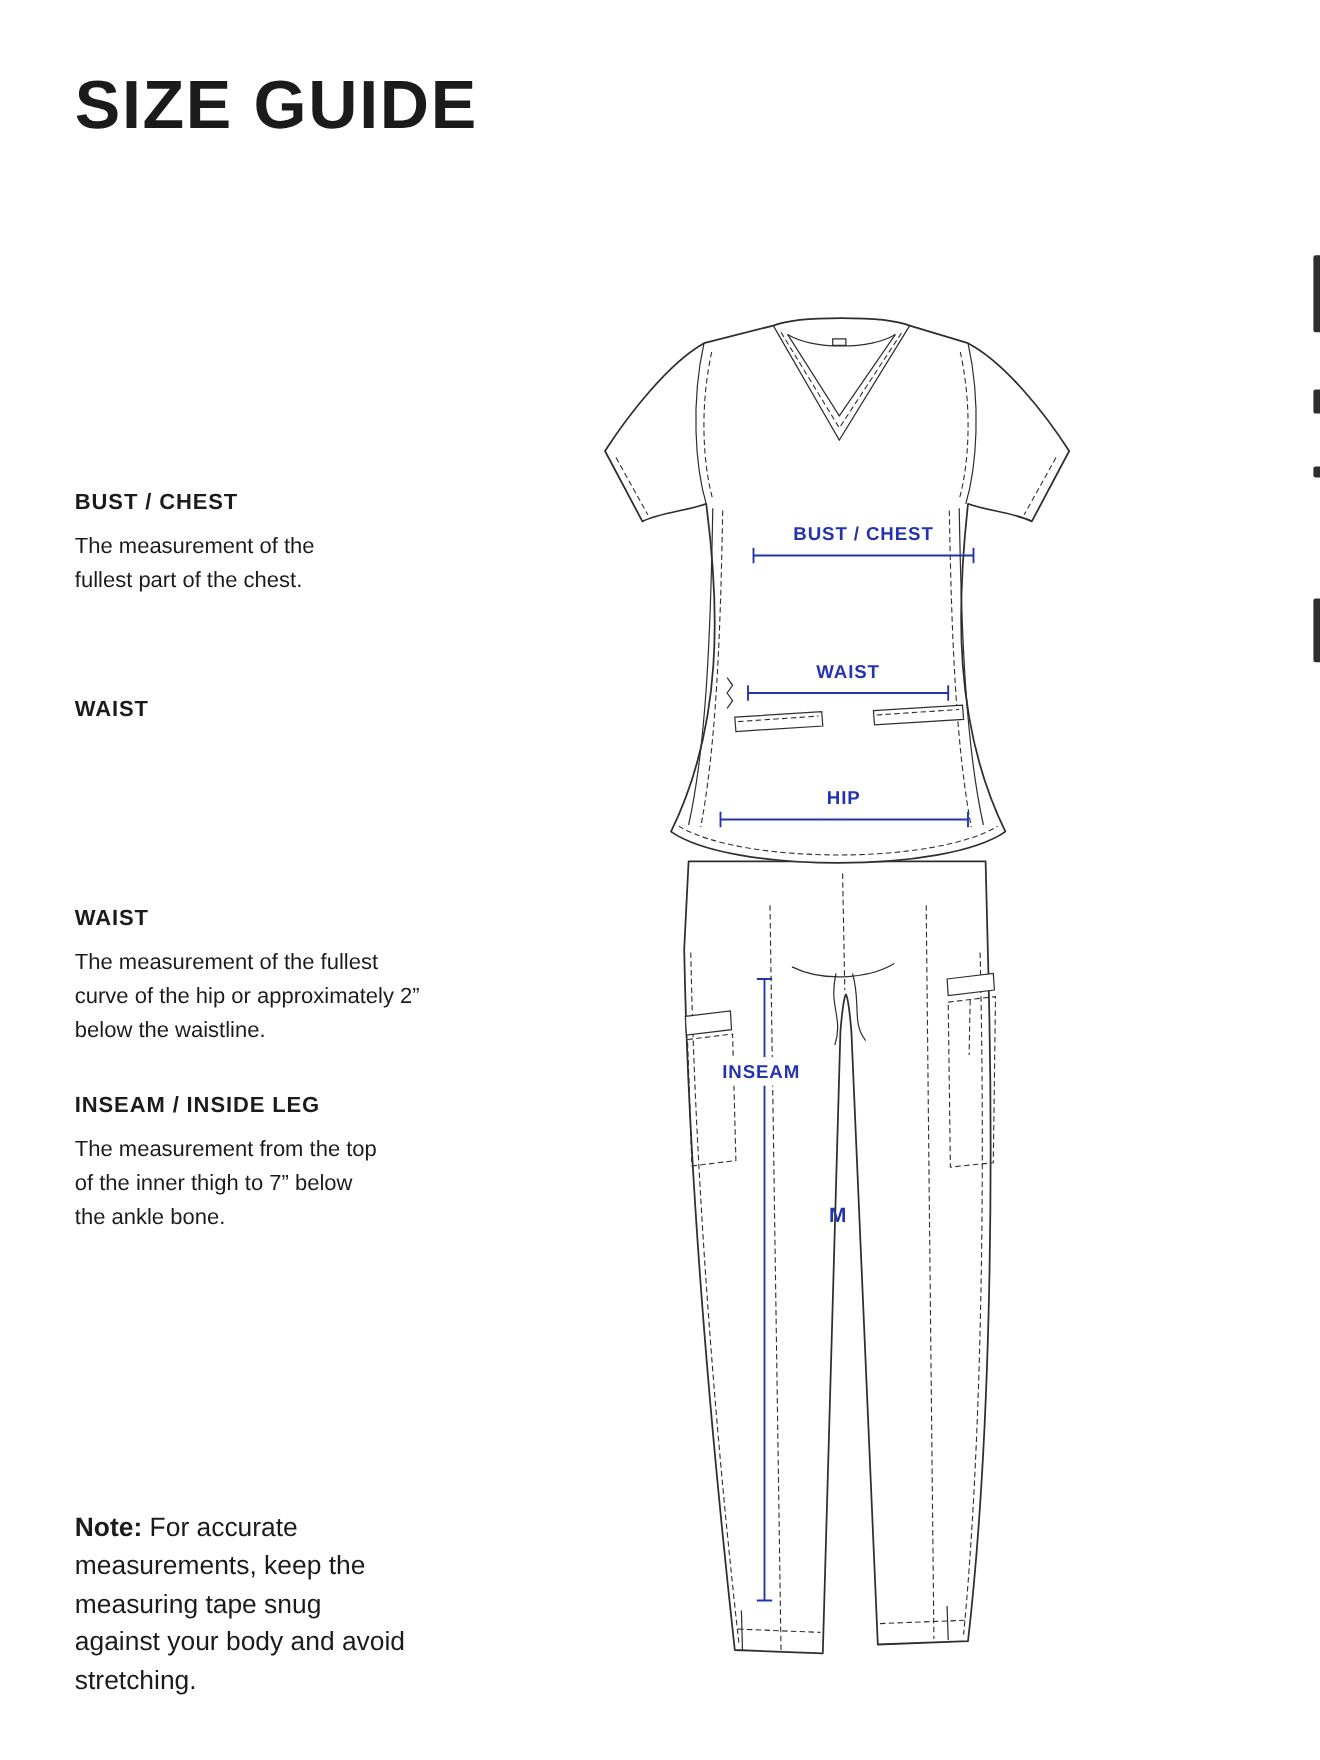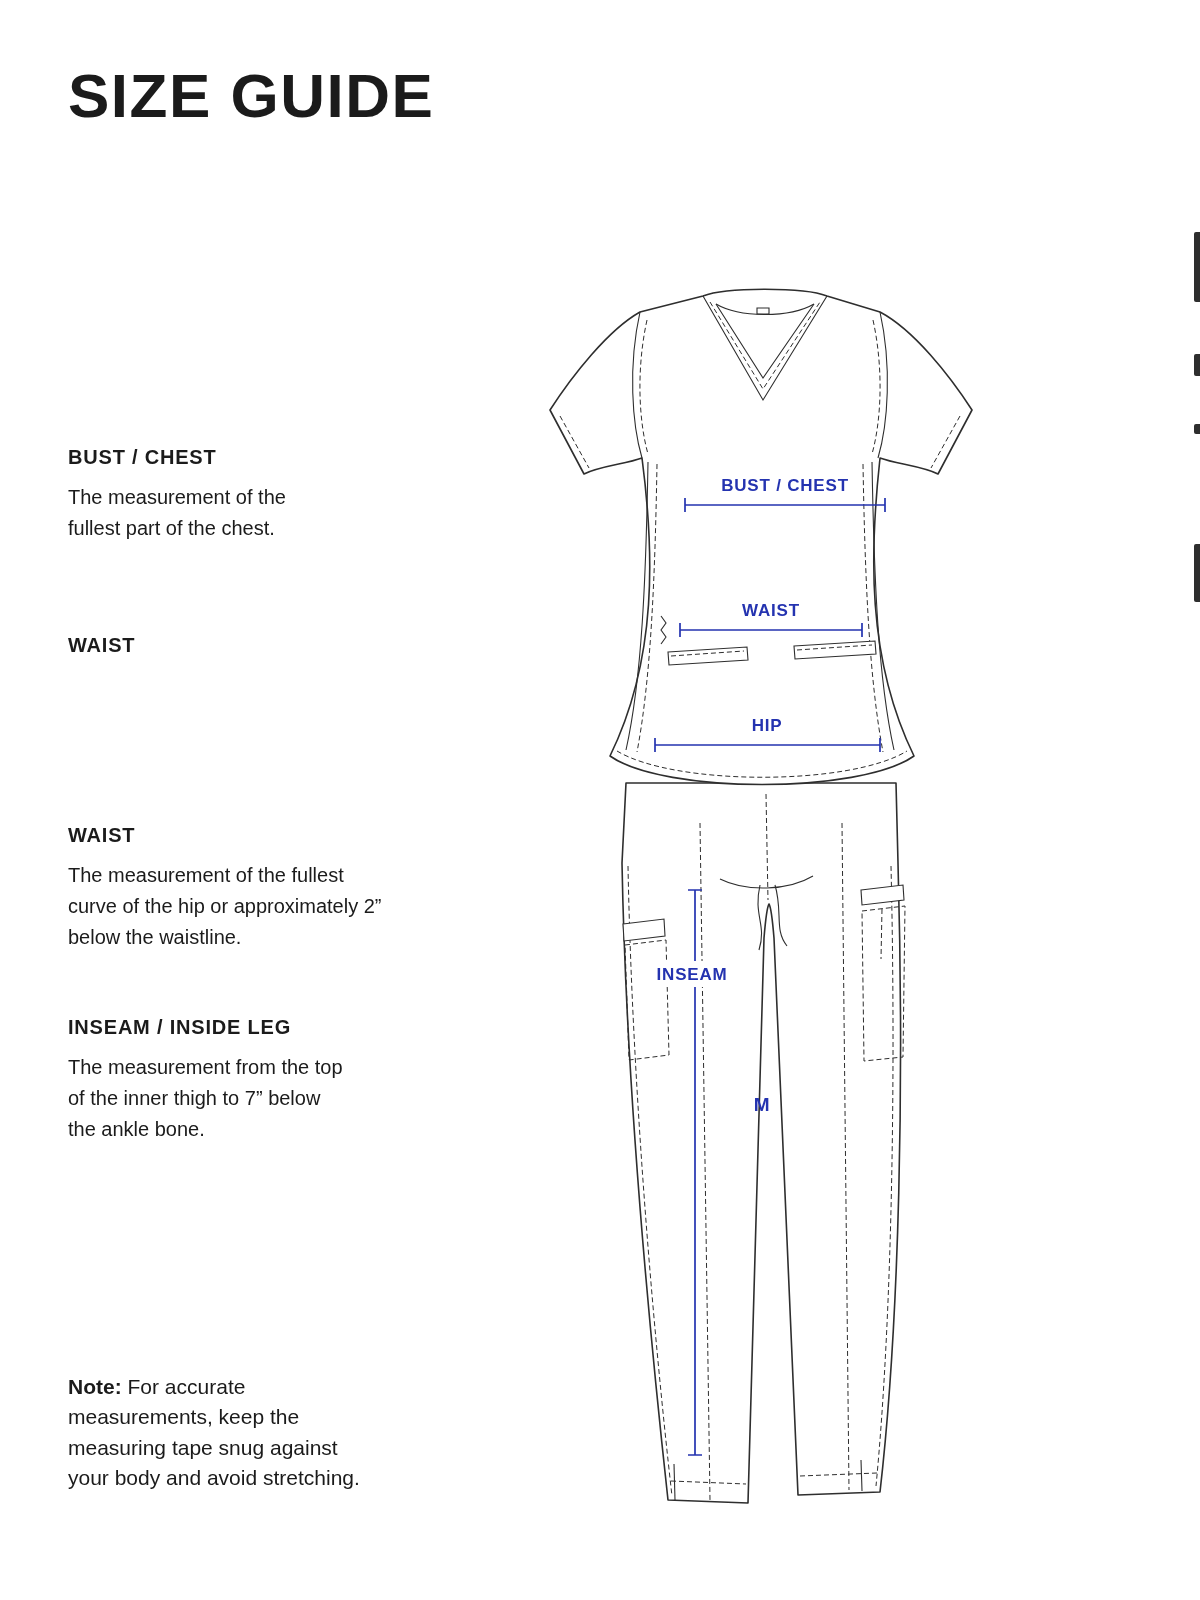--- a/index.html
+++ b/index.html
@@ -24,21 +24,21 @@
   }
   .measure { position:absolute; left:68px; }
   .measure h2 {
     font-size:20px; font-weight:700; letter-spacing:0.8px;
     margin-bottom:13px; color: var(--ink, #1b1b1b);
   }
   .measure p { font-size:20px; line-height:1.55;margin-top:10px; }
 
   .note {
     position:absolute; left:68px; top:1372px; width:302px;
-    font-size:21px; line-height:1.45;
+    font-size:24px; line-height:1.45;
   }
   .note b { font-weight:700; }
 
   svg.diagram { position:absolute; left:530px; top:278px; }
 
   svg text {
     font-family:"Liberation Sans", sans-serif;
     font-weight:700; font-size:17px; letter-spacing:0.8px;
     fill: var(--accent, #2433b0);
   }
@@ -68,21 +68,21 @@
 
   <section class="measure" style="top:634px">
     <h2>WAIST</h2>
   </section>
 
   <section class="measure" style="top:824px">
     <h2>WAIST</h2>
     <p style="width:322px">The measurement of the fullest curve of the hip or approximately 2” below the waistline.</p>
   </section>
 
-  <section class="measure" style="top:1016px">
+  <section class="measure" style="top:994px">
     <h2>INSEAM / INSIDE LEG</h2>
     <p style="width:278px">The measurement from the top of the inner thigh to 7” below the ankle bone.</p>
   </section>
 
   <p class="note"><b>Note:</b> <span>For accurate measurements, keep the measuring tape snug against your body and avoid stretching.</span></p>
 
   <svg class="diagram" width="460" height="1250" viewBox="0 0 460 1250" aria-hidden="true">
 
     <g>
       <path class="ol" d="M96 505 L92 585 C96 800 118 1040 138 1222 L218 1225 L234 660 C236 636 237 629 239 626 C241 629 242 636 244 660 L268 1217 L350 1214 C370 1040 374 800 368 585 L366 505 Z"></path>

